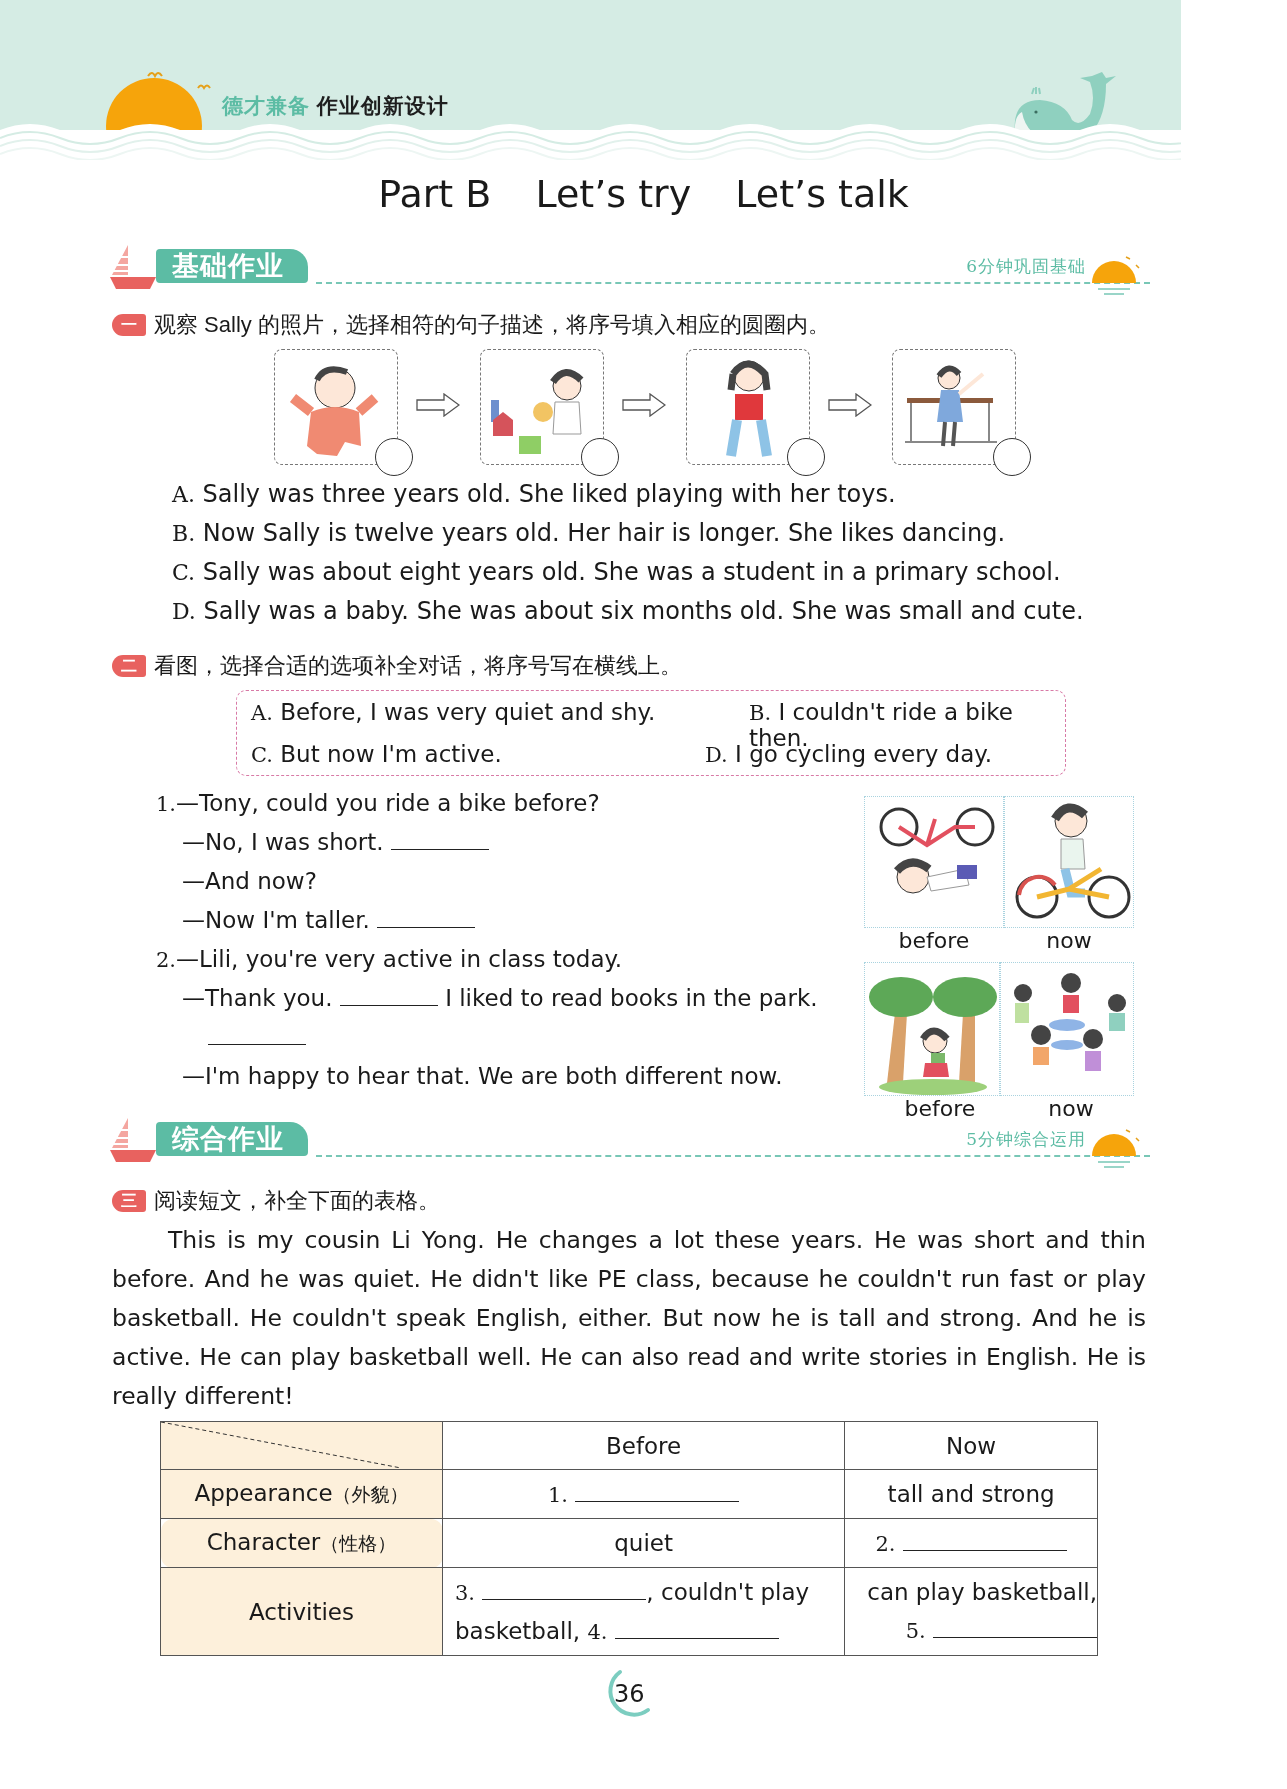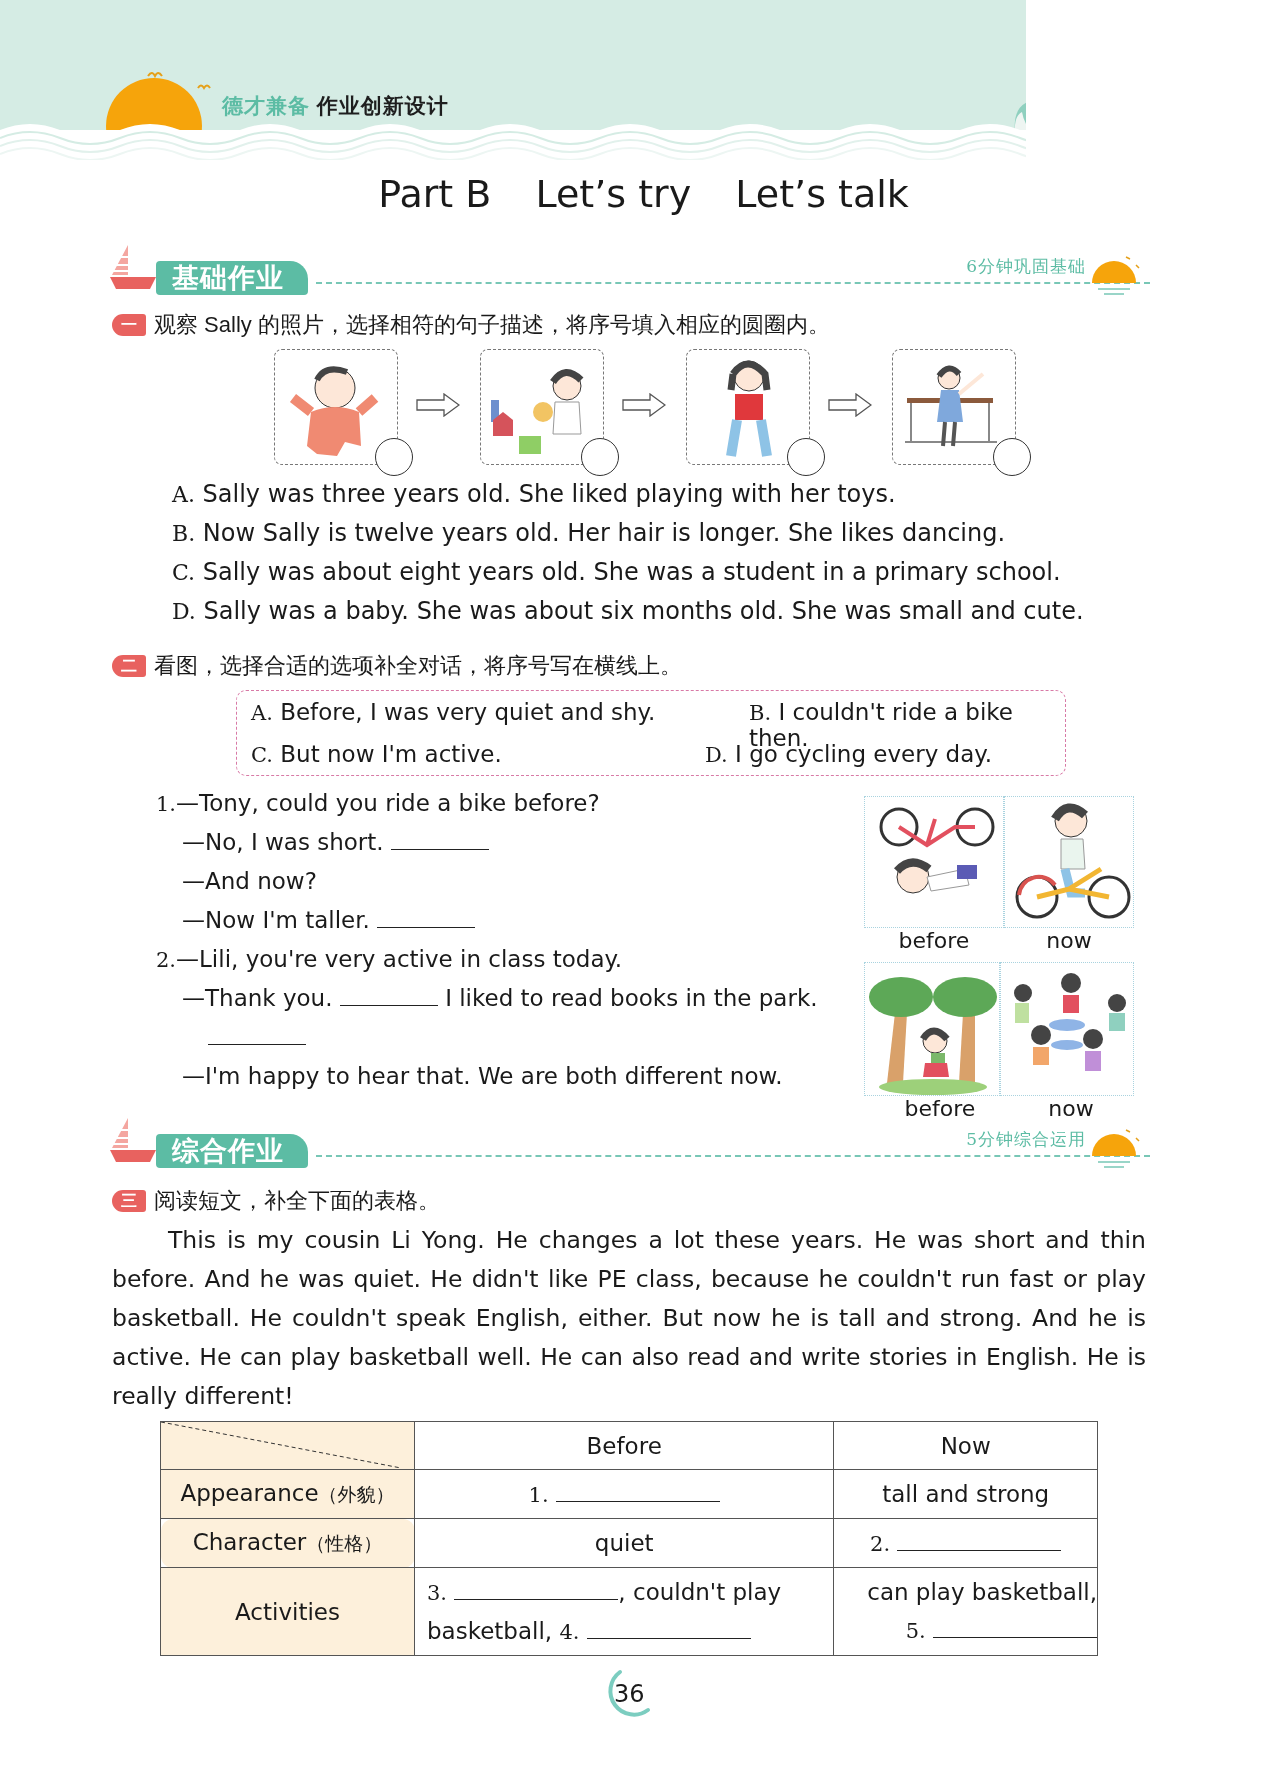--- a/index.html
+++ b/index.html
@@ -1,36 +1,36 @@
 <!DOCTYPE html>
 <html><head>
 <meta charset="utf-8">
 <style>
   * { box-sizing: border-box; margin: 0; padding: 0; }
   html, body { width: 1287px; height: 1789px; background: #ffffff; overflow: hidden; }
   body { position: relative; font-family: "Liberation Sans", "DejaVu Sans", sans-serif; color: #1a1a1a; }
 
   
-  .banner { position: absolute; left: 0; top: 0; width: 1026px; height: 160px; background: #d5ece4; overflow: hidden; }
+  .banner { position: absolute; left: 0; top: 0; width: 1181px; height: 160px; background: #d5ece4; overflow: hidden; }
   .banner-waves { position: absolute; left: 0; top: 118px; width: 1287px; height: 45px; }
   .sun-big { position: absolute; left: 106px; top: 78px; width: 96px; height: 96px; border-radius: 50%; background: #f6a40b; }
   .brand { position: absolute; left: 222px; top: 92px; font-size: 21px; font-weight: bold; letter-spacing: 1px; }
   .brand .green { color: #5cbca4; }
   .brand .black { color: #1e1e1e; }
   .whale { position: absolute; left: 1010px; top: 72px; }
   .birds { position: absolute; left: 140px; top: 62px; }
 
   
   .page-title { position: absolute; top: 172px; left: 0; width: 1287px; text-align: center; font-size: 38px; color: #1a1a1a; font-family: "DejaVu Sans", sans-serif; }
   .page-title span { margin: 0 16px; text-align: center; }
 
   
   .sec-header { position: absolute; left: 110px; width: 1040px; height: 48px; }
   .sec-header .boat { position: absolute; left: 0; top: 0; }
-  .sec-header .tag { position: absolute; left: 46px; top: 6px; height: 34px; padding: 0 24px 0 16px; background: #5cbca4; color: #fff; font-size: 27px; font-weight: bold; line-height: 34px; border-radius: 4px 18px 4px 4px; letter-spacing: 1px; margin-top: 12px; }
+  .sec-header .tag { position: absolute; left: 46px; top: 6px; height: 34px; padding: 0 24px 0 16px; background: #5cbca4; color: #fff; font-size: 27px; font-weight: bold; line-height: 34px; border-radius: 4px 18px 4px 4px; letter-spacing: 1px; }
   .sec-header .dash { position: absolute; left: 206px; right: 0; top: 39px; border-top: 2px dashed #78c7b6; }
   .sec-header .time { position: absolute; right: 64px; top: 12px; color: #5cbca4; font-size: 17px; font-family: "DejaVu Serif", serif; letter-spacing: 1px; }
   .sec-header .sun-small { position: absolute; right: 8px; top: 10px; }
 
   
   .q-head { position: absolute; left: 112px; font-size: 22px; color: #1a1a1a; display: flex; align-items: center; }
   .q-num { display: inline-block; width: 34px; height: 22px; background: #e8625f; color: #fff; font-size: 16px; font-weight: bold; line-height: 22px; text-align: center; border-radius: 11px 3px 3px 11px; margin-right: 8px; }
 
   
   .pics { position: absolute; left: 274px; top: 349px; width: 760px; height: 118px; }
@@ -54,21 +54,21 @@
   .side-pic { position: absolute; border: 1px dotted #a9d3df; background: #fff; }
   .side-cap { position: absolute; font-size: 22px; font-family: "DejaVu Sans", sans-serif; text-align: center; }
 
   
   .para { position: absolute; left: 112px; top: 1221px; width: 1034px; font-size: 23.5px; line-height: 39px; text-align: justify; font-family: "DejaVu Sans", sans-serif; color: #1a1a1a; }
   .para .indent { display: inline-block; width: 56px; }
 
   
   .tbl { position: absolute; left: 160px; top: 1421px; width: 938px; border-collapse: collapse; font-family: "DejaVu Sans", sans-serif; font-size: 23px; }
   .tbl td { border: 1.5px solid #555; text-align: center; vertical-align: middle; color: #1a1a1a; }
-  .tbl td.rowh { background: #fdf0db; width: 254px; }
+  .tbl td.rowh { background: #fdf0db; width: 282px; }
   .tbl td.corner { background: #fdf0db; position: relative; height: 48px; }
   .tbl tr.r1 td { height: 48px; }
   .tbl tr.r2 td { height: 49px; }
   .tbl tr.r3 td { height: 49px; border-radius: 12px; }
   .tbl tr.r4 td { height: 88px; }
   .tbl .num { font-family: "DejaVu Serif", serif; font-size: 21px; }
   .tbl .cn { font-family: "DejaVu Serif", serif; font-size: 19px; }
   .left-cell { text-align: left !important; padding-left: 12px; line-height: 38px; }
 
   .pagenum { position: absolute; left: 600px; top: 1666px; width: 56px; height: 56px; }

